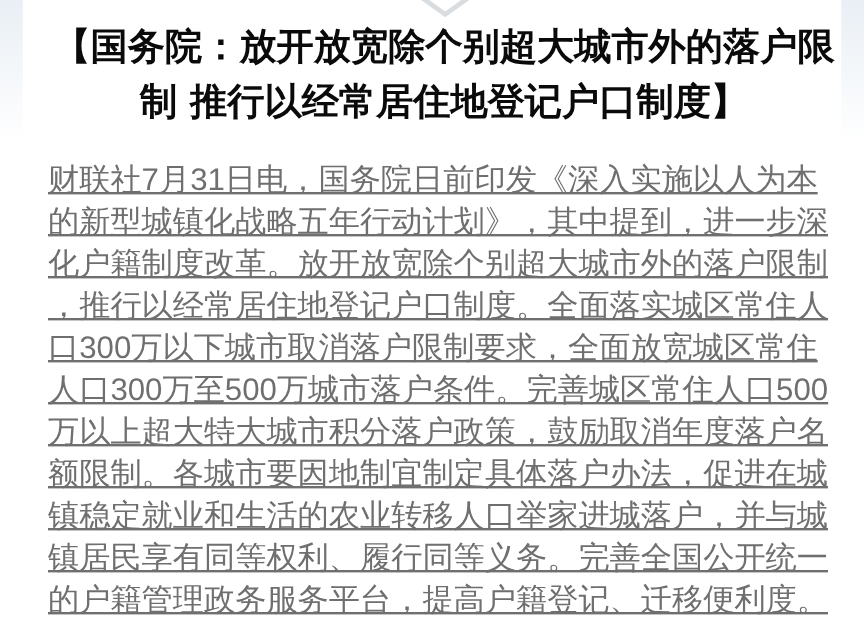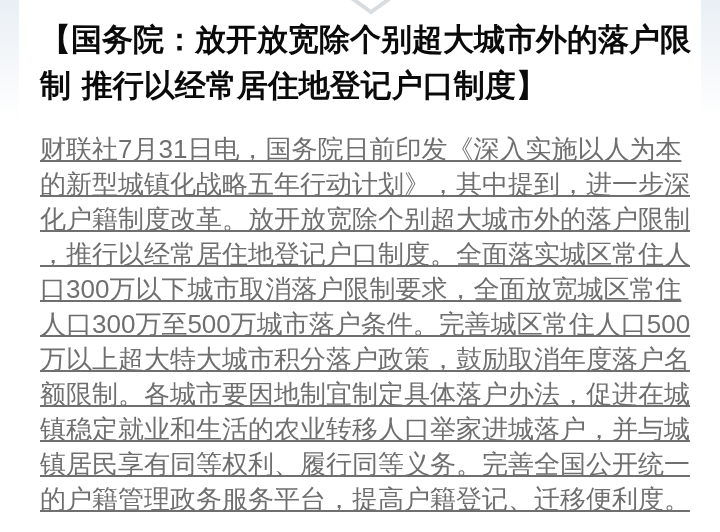--- a/index.html
+++ b/index.html
@@ -29,21 +29,21 @@
   }
   .headline {
     margin: 0 0 24px 0;
     font-family: "DejaVu Serif", "Liberation Serif", serif;
     font-weight: 700;
     font-size: 31px;
     line-height: 46px;
     color: #0a0a0a;
     word-break: break-all;
     line-break: anywhere;
-    text-align: left;
+    text-align: center;
   }
   .body-text {
     margin: 0;
     font-family: "Liberation Sans", "DejaVu Sans", sans-serif;
     font-size: 26px;
     line-height: 35px;
     color: #6f6f6f;
     word-break: break-all;
     line-break: anywhere;
     text-align: left;

